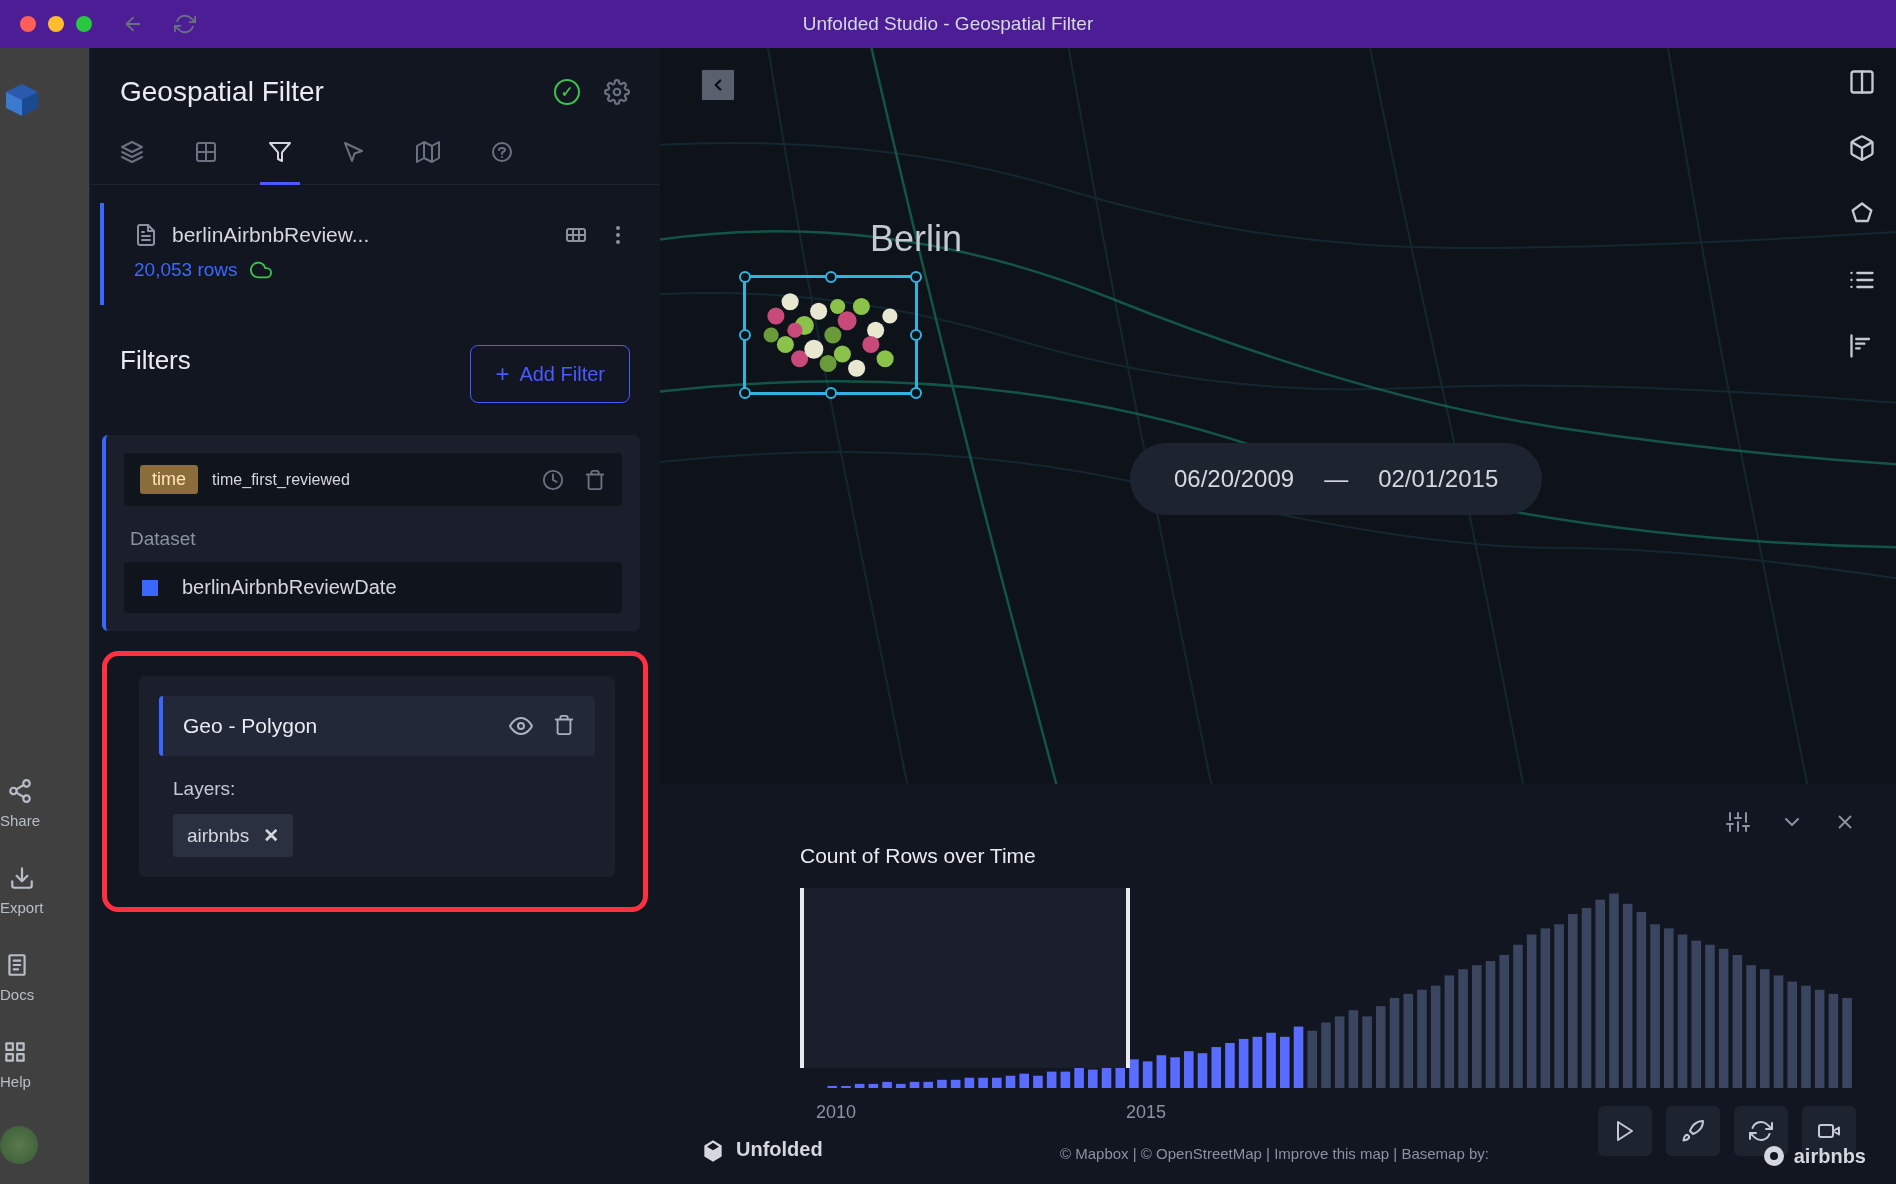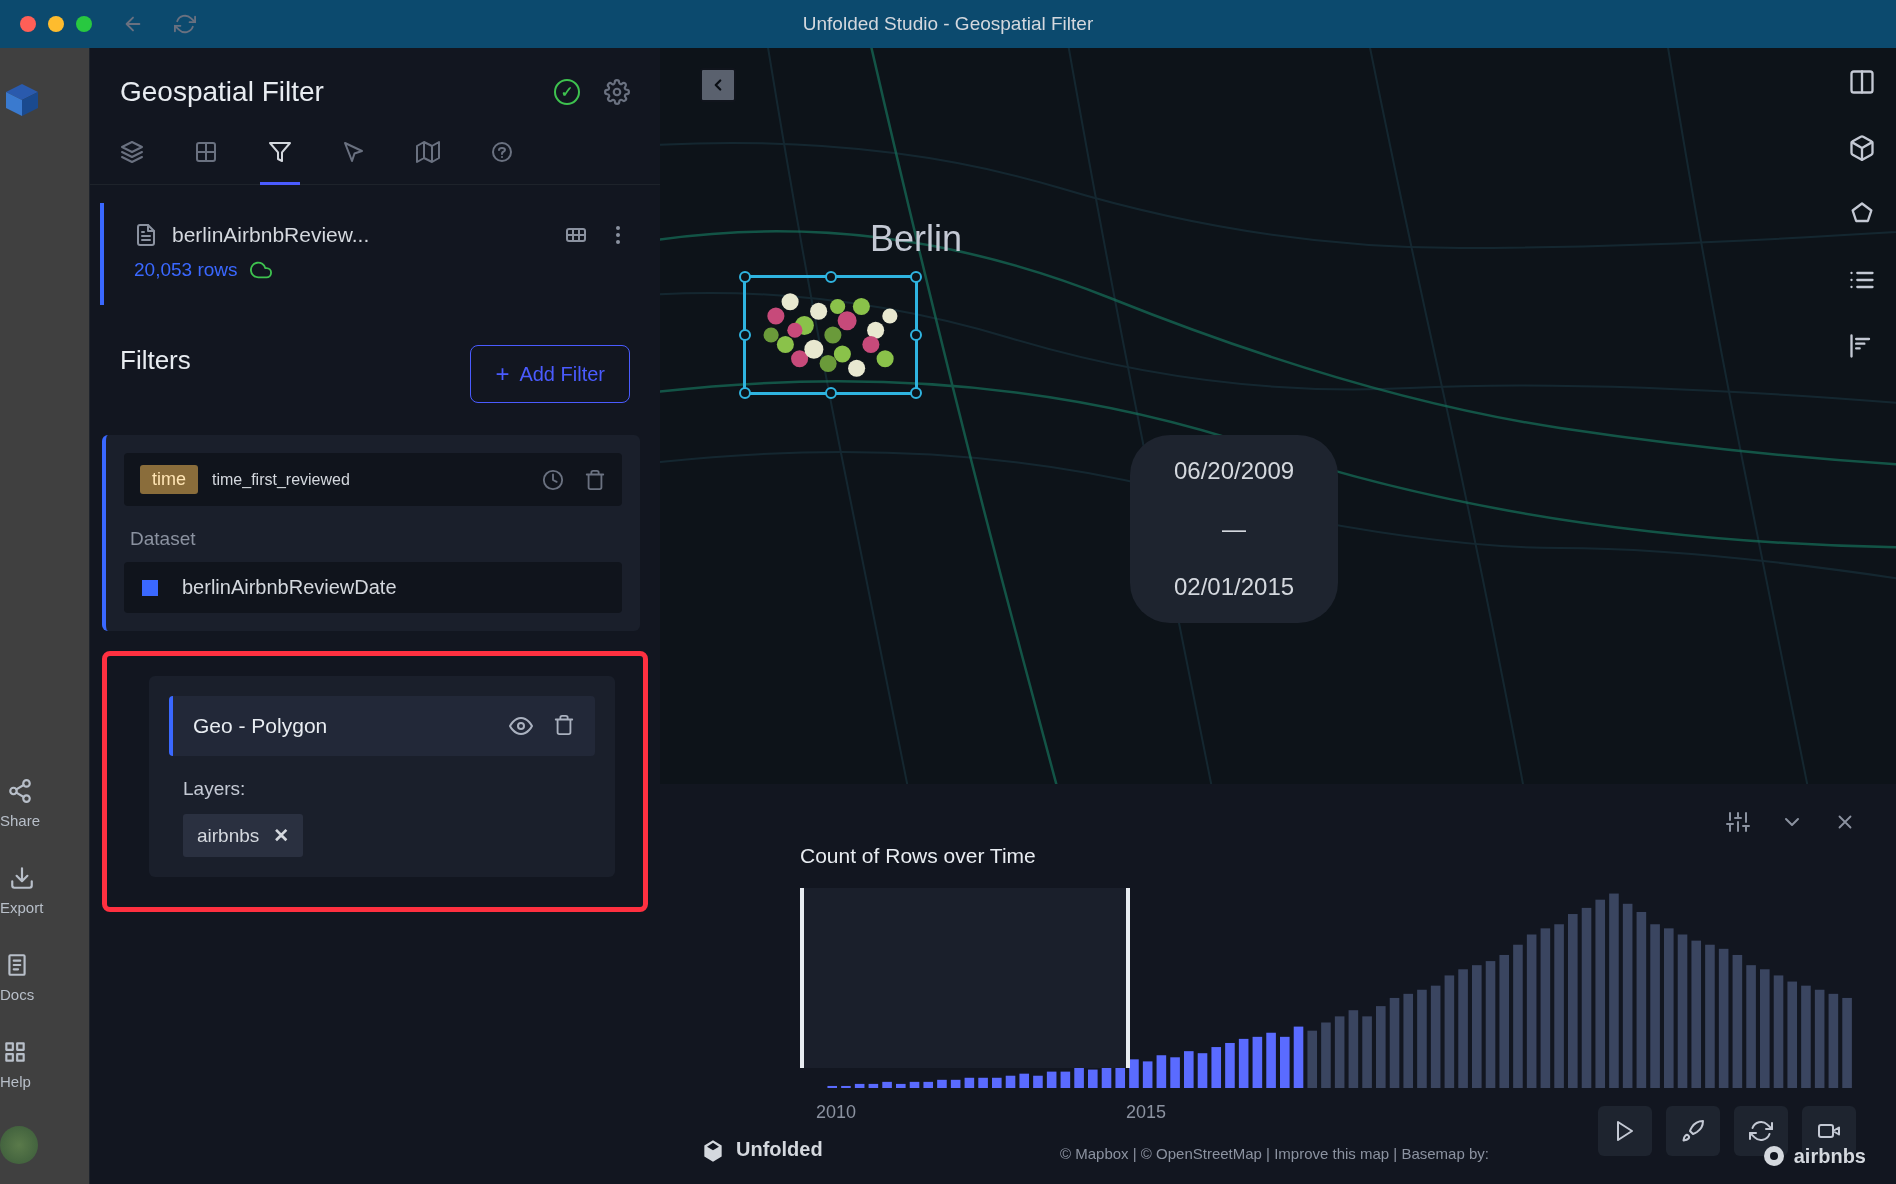--- a/index.html
+++ b/index.html
@@ -1,19 +1,19 @@
 <!DOCTYPE html>
 <html><head>
 <meta charset="utf-8">
 <style>
 * { margin: 0; padding: 0; box-sizing: border-box; font-family: -apple-system, BlinkMacSystemFont, 'Segoe UI', sans-serif; }
 body { background: #0a0e14; color: #d4d8de; width: 1896px; height: 1184px; overflow: hidden; position: relative; }
 
 
-.titlebar { height: 48px; background: #0c4a6e; display: flex; align-items: center; padding: 0 20px; position: relative; }
+.titlebar { height: 48px; background: #4c1d95; display: flex; align-items: center; padding: 0 20px; position: relative; }
 .traffic-lights { display: flex; gap: 12px; }
 .tl { width: 16px; height: 16px; border-radius: 50%; }
 .tl-red { background: #ff5f57; } .tl-yellow { background: #febc2e; } .tl-green { background: #28c840; }
 .nav-arrows { margin-left: 30px; display: flex; gap: 30px; color: #6a7180; }
 .nav-arrows svg { width: 22px; height: 22px; }
 .title-text { position: absolute; left: 50%; transform: translateX(-50%); color: #d4d8de; font-size: 19px; font-weight: 400; }
 .ext-icons { margin-left: auto; display: flex; gap: 28px; color: #d4d8de; align-items: center; }
 
 
 .main { display: flex; height: calc(100% - 48px); }
@@ -55,21 +55,21 @@
 .filter-card { margin: 12px 20px 12px 12px; background: #1a1f2b; border-radius: 6px; padding: 18px; border-left: 4px solid #3a68ff; }
 .filter-row { display: flex; align-items: center; gap: 14px; background: #10141c; padding: 12px 16px; border-radius: 4px; }
 .time-badge { background: #8a6d3b; color: #ffe5b4; padding: 4px 12px; border-radius: 3px; font-size: 18px; font-weight: 500; }
 .filter-field { color: #d4d8de; font-size: 16px; flex: 1; }
 .filter-row-icons { display: flex; gap: 20px; color: #6a7180; }
 .dataset-label { color: #8b92a0; font-size: 19px; margin: 22px 0 12px 6px; }
 .dataset-chip { background: #10141c; padding: 14px 18px; border-radius: 4px; display: flex; align-items: center; gap: 24px; font-size: 20px; }
 .dataset-chip-sq { width: 16px; height: 16px; background: #3a68ff; }
 
 .geo-card { margin: 12px 20px 12px 30px; background: #1a1f2b; border-radius: 6px; padding: 20px 20px; position: relative; }
-.geo-card-outer { border: 5px solid #ff3040; border-radius: 8px; padding: 8px 8px 18px 12px; margin: 8px 12px 12px 12px; }
+.geo-card-outer { border: 5px solid #ff3040; border-radius: 16px; padding: 8px 8px 18px 2px; margin: 8px 12px 12px 12px; }
 .geo-header { background: #222838; padding: 18px 20px; border-left: 4px solid #3a68ff; border-radius: 4px; display: flex; align-items: center; justify-content: space-between; }
 .geo-title { font-size: 21px; color: #e8ecf1; }
 .geo-icons { display: flex; gap: 20px; color: #aab1bf; }
 .layers-label { color: #c4c9d4; font-size: 19px; margin: 22px 0 14px 14px; }
 .layer-chip { background: #2a3040; padding: 10px 14px; border-radius: 3px; display: inline-flex; align-items: center; gap: 14px; margin-left: 14px; font-size: 19px; color: #d4d8de; }
 .layer-chip-x { color: #d4d8de; font-weight: bold; }
 
 
 .map-area { flex: 1; position: relative; background: #0d1319; overflow: hidden; }
 .map-svg { width: 100%; height: 100%; }
@@ -78,21 +78,21 @@
 
 .selection-box { position: absolute; top: 227px; left: 83px; width: 175px; height: 120px; border: 3px solid #2fb4e0; }
 .sel-handle { position: absolute; width: 12px; height: 12px; border: 2px solid #2fb4e0; background: #0d1319; border-radius: 50%; }
 .sb-tl{top:-7px;left:-7px}.sb-tr{top:-7px;right:-7px}.sb-bl{bottom:-7px;left:-7px}.sb-br{bottom:-7px;right:-7px}
 .sb-tm{top:-7px;left:50%;margin-left:-6px}.sb-bm{bottom:-7px;left:50%;margin-left:-6px}
 .sb-ml{top:50%;left:-7px;margin-top:-6px}.sb-mr{top:50%;right:-7px;margin-top:-6px}
 
 .map-tools { position: absolute; top: 20px; right: 20px; display: flex; flex-direction: column; gap: 38px; color: #c4c9d4; align-items: center; }
 .map-tools svg { width: 28px; height: 28px; }
 
-.date-pill { position: absolute; top: 387px; left: 470px; background: #1e242f; border-radius: 40px; padding: 22px 44px; font-size: 24px; color: #d4d8de; display: flex; align-items: center; gap: 30px; flex-direction: column; }
+.date-pill { position: absolute; top: 395px; left: 470px; background: #1e242f; border-radius: 40px; padding: 22px 44px; font-size: 24px; color: #d4d8de; display: flex; align-items: center; gap: 30px; }
 
 .timeline { position: absolute; bottom: 0; left: 0; right: 0; height: 400px; background: #121620; padding: 26px 40px 20px; }
 .timeline-header { display: flex; justify-content: flex-end; gap: 30px; color: #8b92a0; margin-bottom: 10px; align-items: center; }
 .timeline-title { font-size: 21px; color: #e8ecf1; margin-left: 100px; margin-bottom: 20px; }
 .histogram { margin-left: 100px; height: 200px; position: relative; }
 .histogram-sel { position: absolute; top: 0; left: 0; width: 330px; height: 180px; background: #1a1f2b; border-left: 4px solid #e8ecf1; border-right: 4px solid #e8ecf1; }
 .histogram svg { width: 100%; height: 100%; }
 .x-axis { margin-left: 100px; display: flex; gap: 270px; padding-left: 16px; color: #8b92a0; font-size: 18px; margin-top: 14px; }
 
 .playback { position: absolute; bottom: 28px; right: 40px; display: flex; gap: 14px; }

